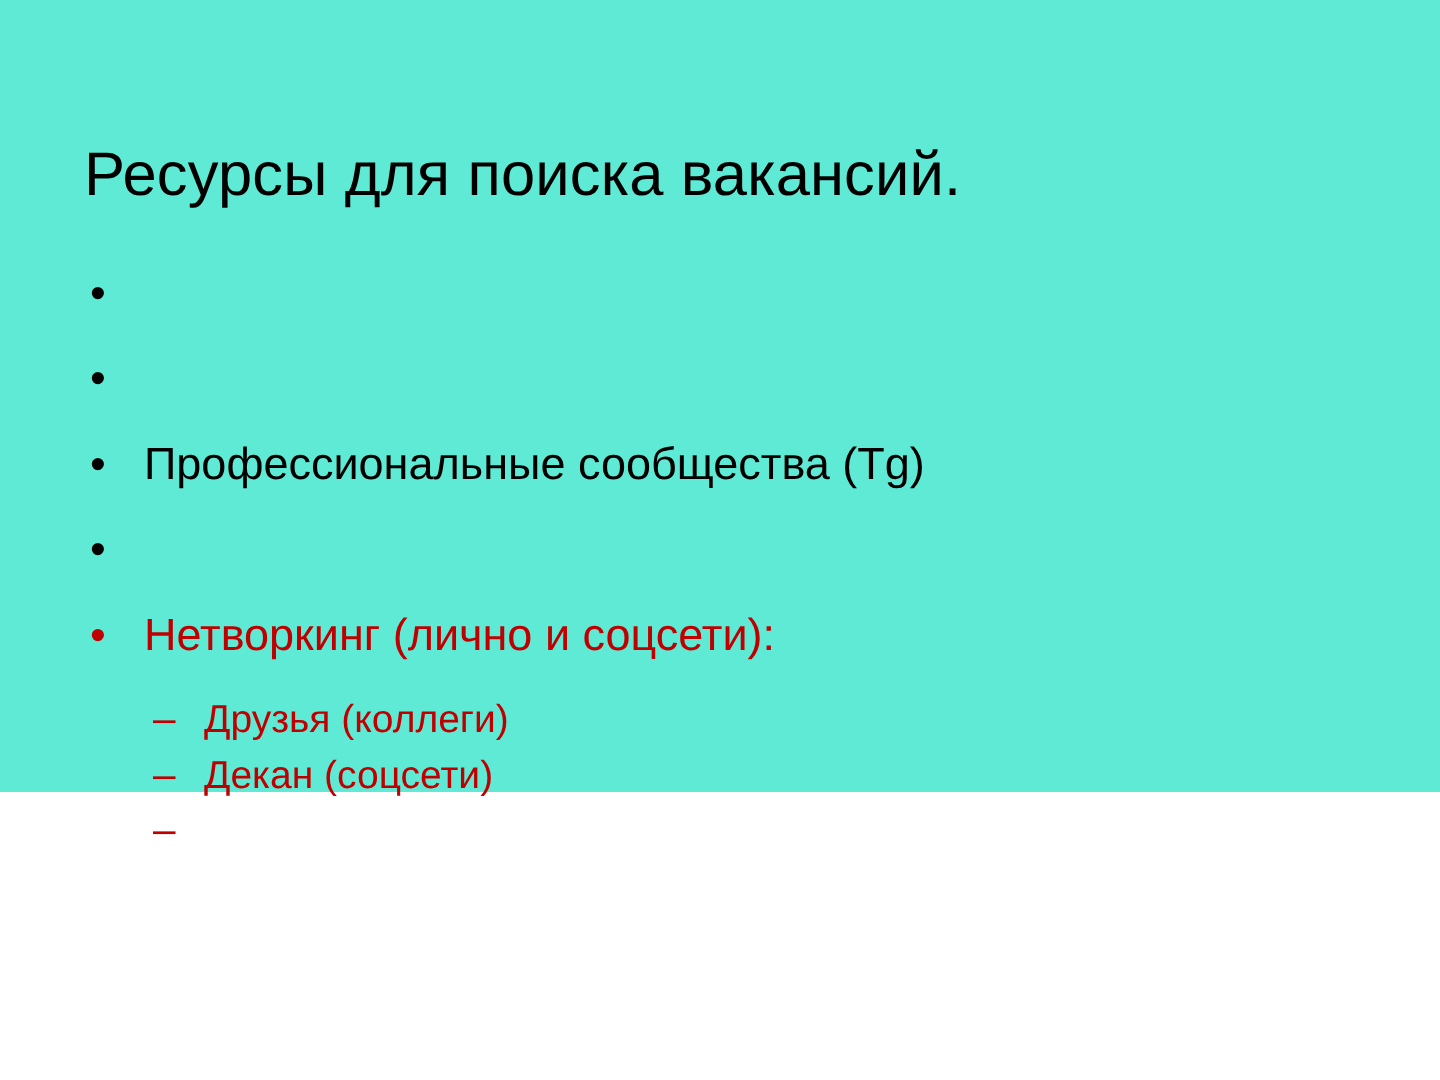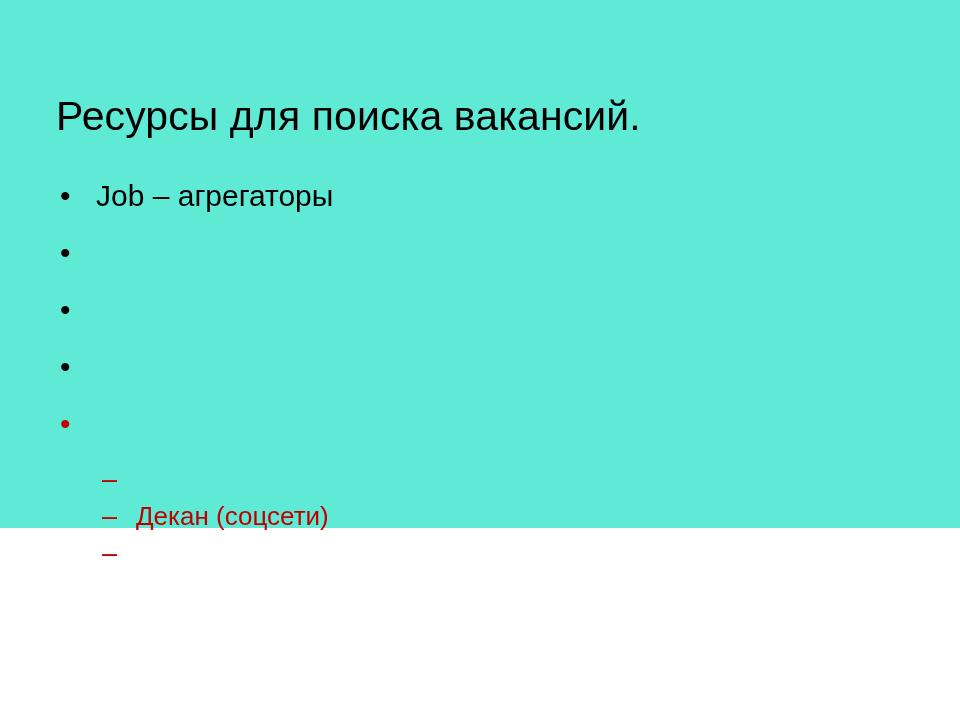--- a/index.html
+++ b/index.html
@@ -91,36 +91,38 @@
 </head>
 <body>
 
 <div class="slide">
 
   <h1 class="slide-title">Ресурсы для поиска вакансий.</h1>
 
   <div class="body-list">
       <div class="bullet-row lvl1">
         <span class="marker">•</span>
-        <span class="bullet-text">Job – агрегаторы</span>
       </div>
       <div class="bullet-row lvl1">
         <span class="marker">•</span>
       </div>
       <div class="bullet-row lvl1">
         <span class="marker">•</span>
+        <span class="bullet-text">Профессиональные сообщества (Tg)</span>
       </div>
       <div class="bullet-row lvl1">
         <span class="marker">•</span>
       </div>
       <div class="bullet-row lvl1 accent">
         <span class="marker">•</span>
+        <span class="bullet-text">Нетворкинг (лично и соцсети):</span>
       </div>
       <div class="bullet-row lvl2 accent">
         <span class="marker">–</span>
+        <span class="bullet-text">Друзья (коллеги)</span>
       </div>
       <div class="bullet-row lvl2 accent">
         <span class="marker">–</span>
         <span class="bullet-text">Декан (соцсети)</span>
       </div>
       <div class="bullet-row lvl2 accent">
         <span class="marker">–</span>
       </div>
     </div>
 

